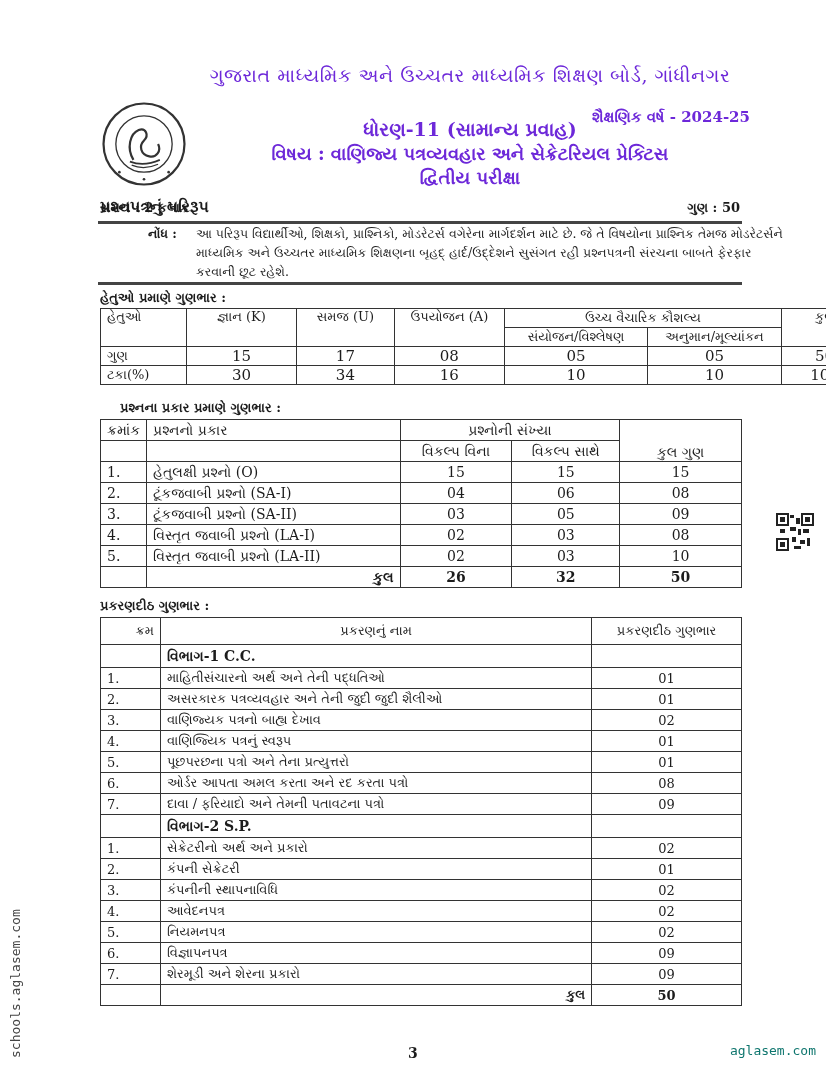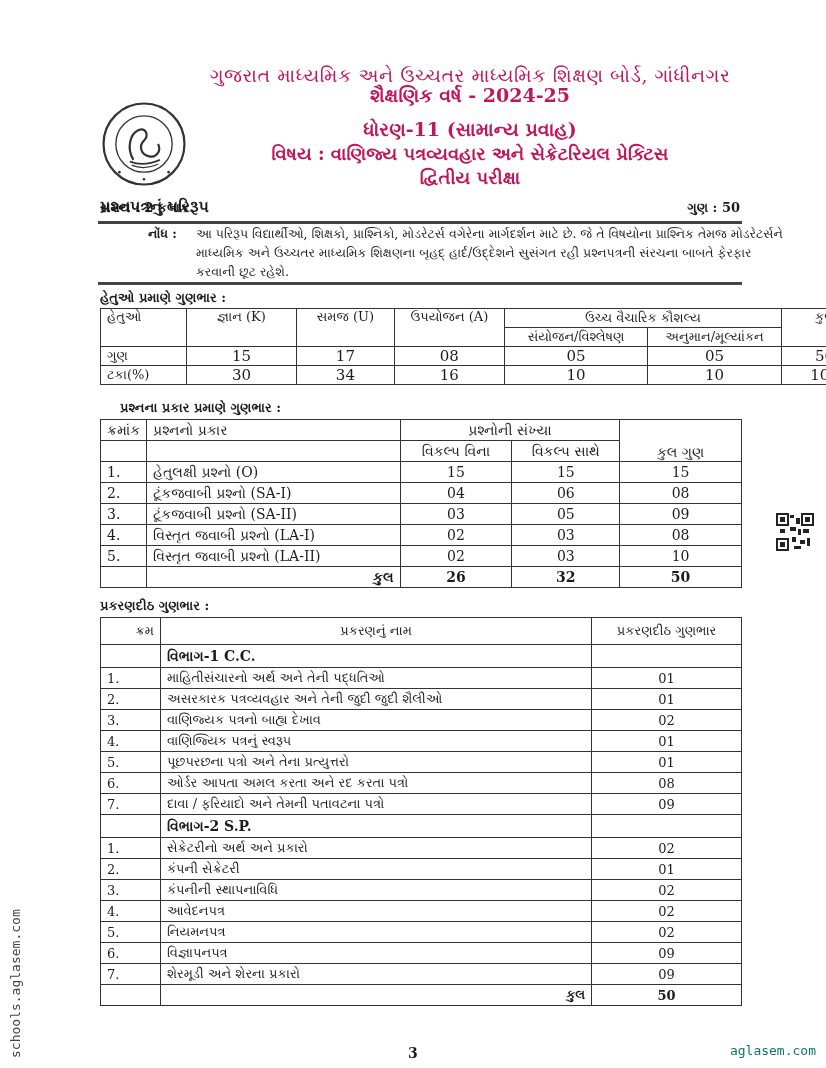--- a/index.html
+++ b/index.html
@@ -6,23 +6,23 @@
   body {
     width: 826px; height: 1068px; background: #ffffff; position: relative; overflow: hidden;
     font-family: "DejaVu Serif", "Liberation Serif", serif; color: #1c1c1c;
   }
   .page { position: absolute; left: 0; top: 0; width: 826px; height: 1068px; }
 
   
   .seal {
     position: absolute; left: 100px; top: 100px; width: 88px; height: 88px;
   }
-  .hdr { position: absolute; left: 190px; width: 560px; text-align: center; color: #be185d; }
+  .hdr { position: absolute; left: 190px; width: 560px; text-align: center; color: #6d28d9; }
   .hdr1 { top: 64px; font-size: 19px; letter-spacing: 0.5px; }
-  .hdr2 { top: 84px; font-size: 19px; font-weight: bold; }
+  .hdr2 { top: 108px; font-size: 15px; font-weight: bold; text-align: right; }
   .hdr3 { top: 118px; font-size: 19px; font-weight: bold; }
   .hdr4 { top: 143px; font-size: 18px; font-weight: bold; }
   .hdr5 { top: 167px; font-size: 18px; font-weight: bold; }
 
   .meta-row { position: absolute; left: 100px; width: 640px; top: 198px; height: 20px; font-size: 13px; }
   .meta-left { position: absolute; left: 0; top: 2px; font-weight: bold; }
   .meta-center { position: absolute; left: 0; right: 0; text-align: left; font-size: 16px; font-weight: bold; top: -1px; }
   .meta-right { position: absolute; right: 0; top: 2px; font-weight: bold; }
 
   .rule { position: absolute; left: 98px; width: 644px; height: 3px; background: #444; }

